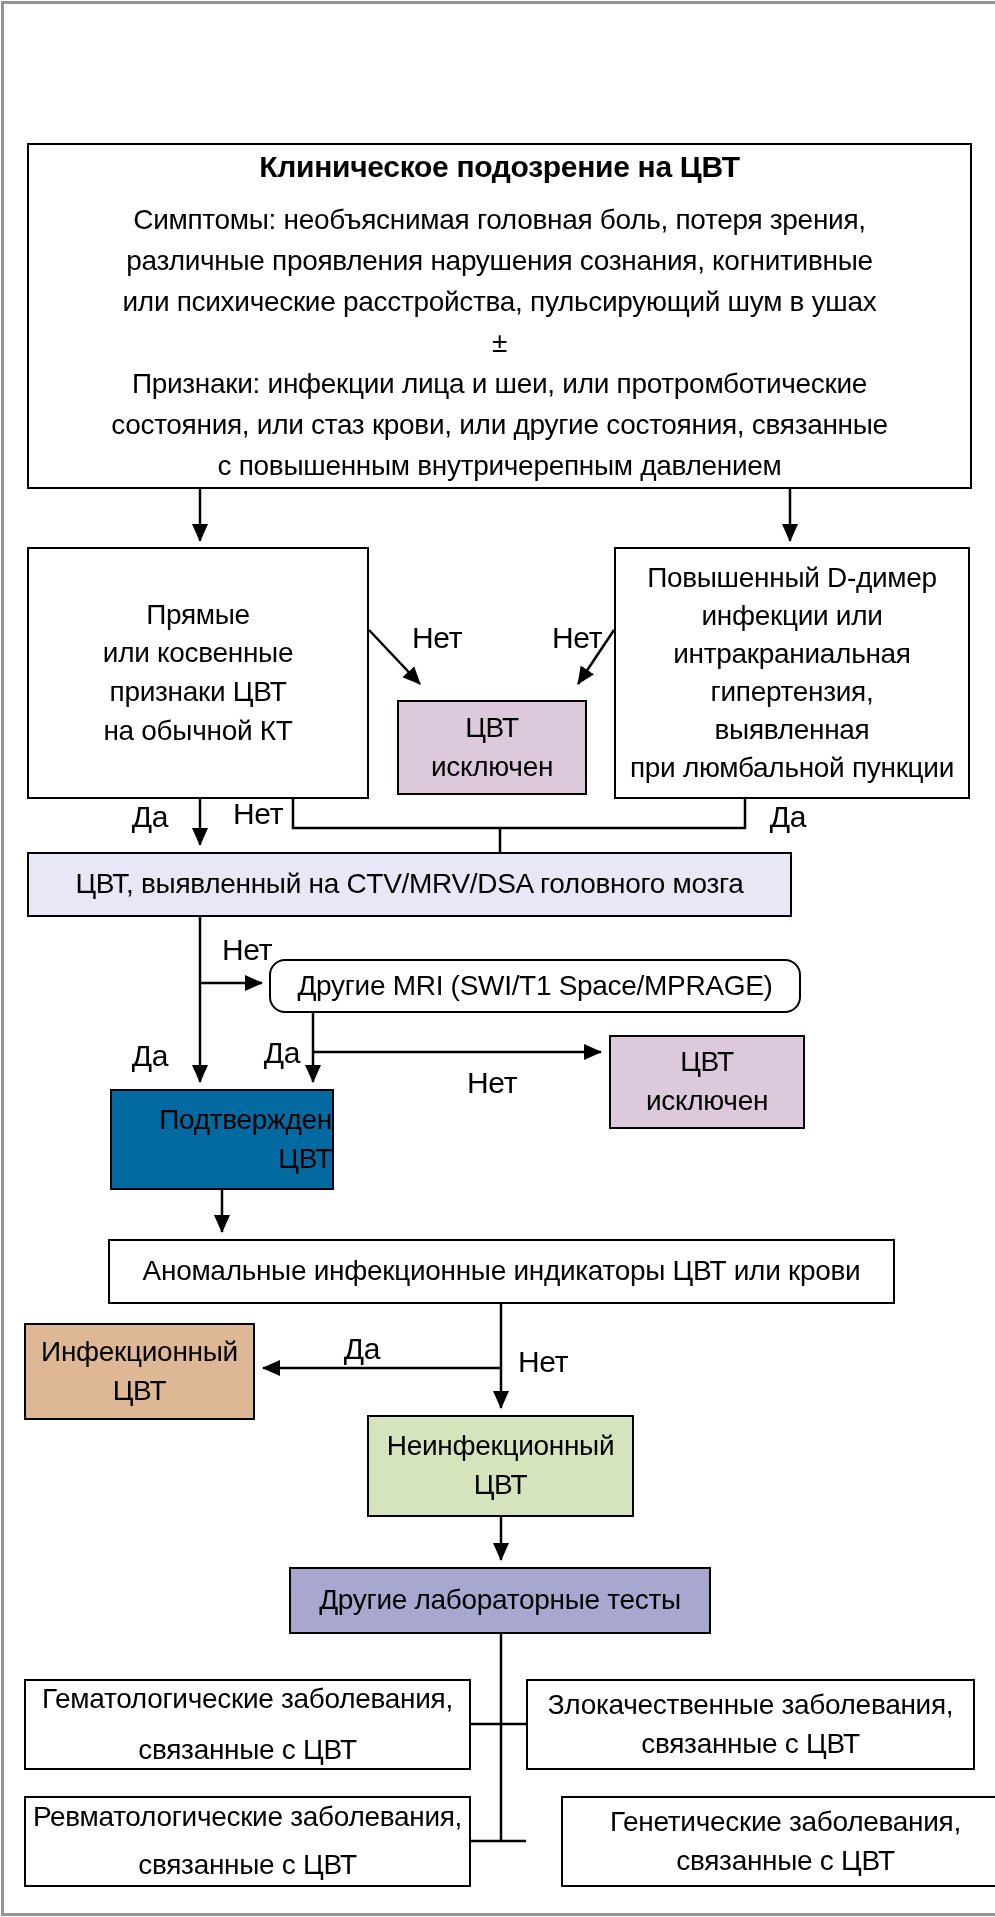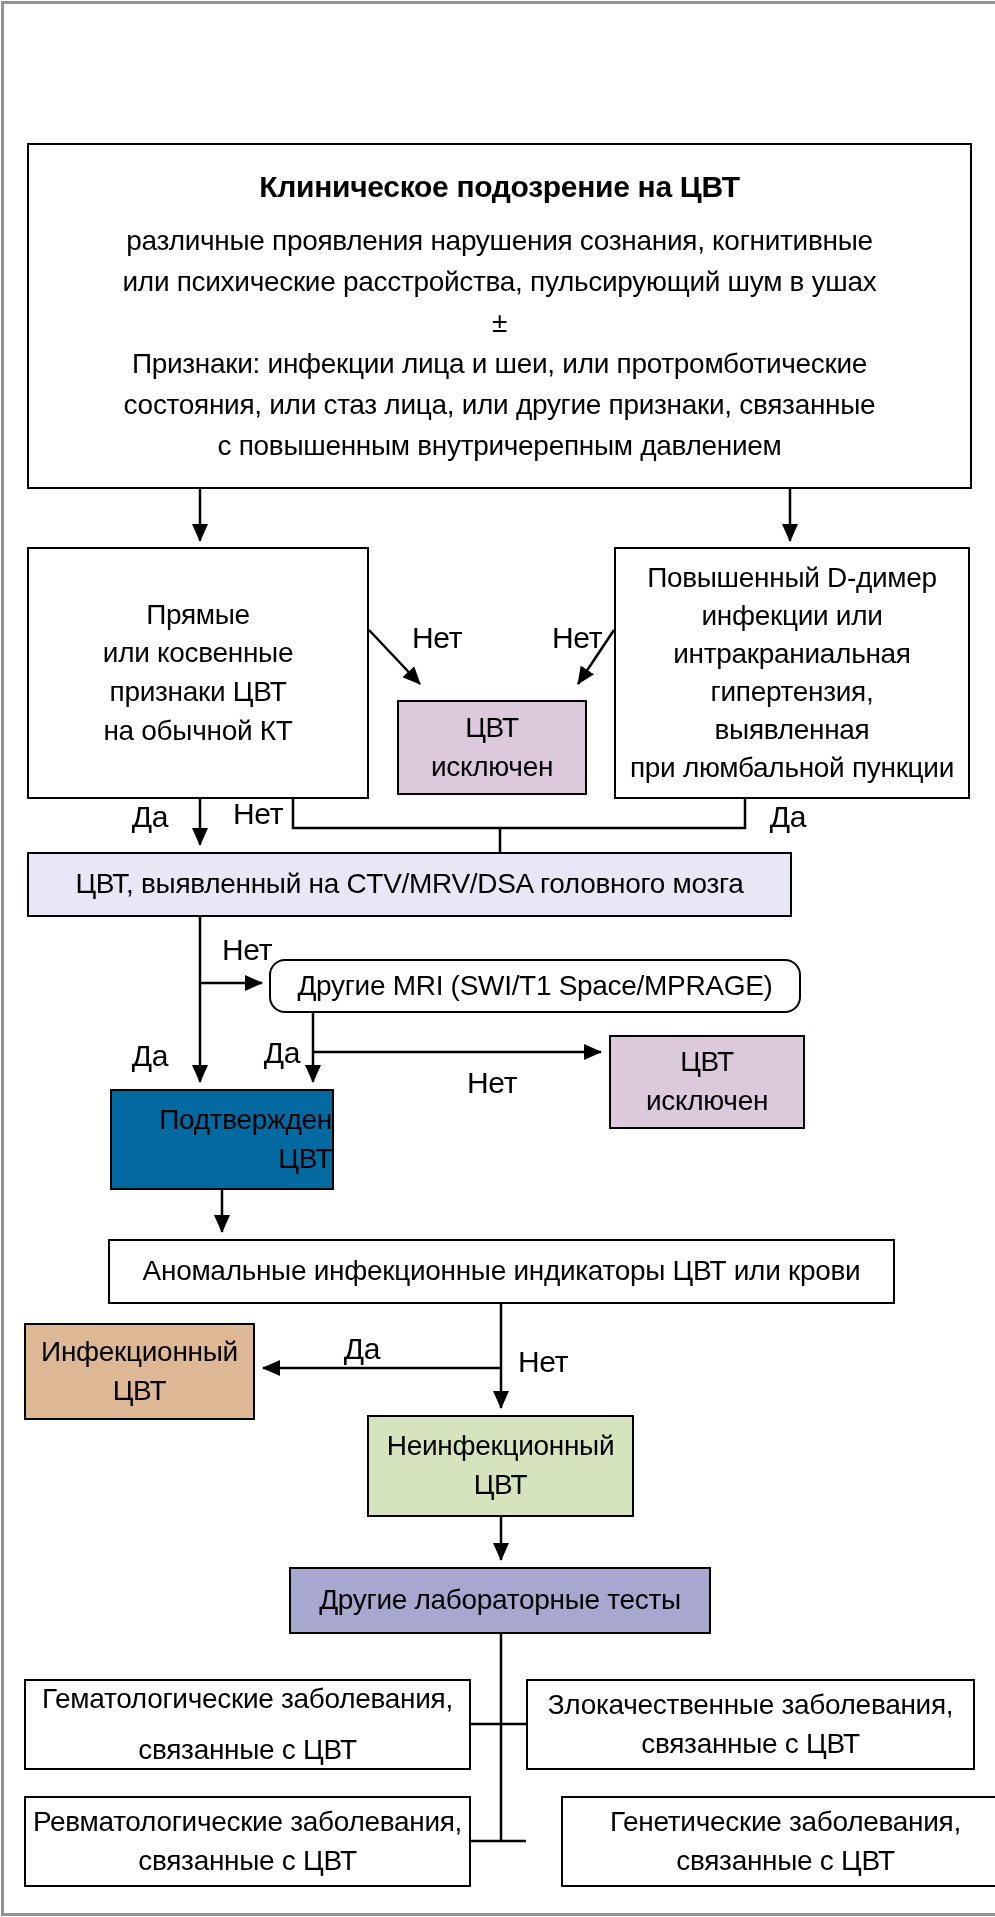--- a/index.html
+++ b/index.html
@@ -65,25 +65,26 @@
     <path d="M501,1517 L501,1560" marker-end="url(#arr)"></path>
 
     <path d="M501,1634 L501,1841"></path>
     <path d="M471,1724 L526,1724"></path>
     <path d="M471,1841 L526,1841"></path>
   </svg>
 
   <div class="node" style="left:27px;top:143px;width:945px;height:346px;">
     <div class="suspicion-title">Клиническое подозрение на ЦВТ</div>
     <div class="suspicion-body">
+      <span class="ln">Симптомы: необъяснимая головная боль, потеря зрения,</span>
       <span class="ln">различные проявления нарушения сознания, когнитивные</span>
       <span class="ln">или психические расстройства, пульсирующий шум в ушах</span>
       <span class="ln">±</span>
       <span class="ln">Признаки: инфекции лица и шеи, или протромботические</span>
-      <span class="ln">состояния, или стаз лица, или другие признаки, связанные</span>
+      <span class="ln">состояния, или стаз крови, или другие состояния, связанные</span>
       <span class="ln">с повышенным внутричерепным давлением</span>
     </div>
   </div>
 
   <div class="node" style="left:27px;top:547px;width:342px;height:252px;">
     <span class="ln">Прямые</span>
     <span class="ln">или косвенные</span>
     <span class="ln">признаки ЦВТ</span>
     <span class="ln">на обычной КТ</span>
   </div>
@@ -141,21 +142,21 @@
   <div class="node" style="left:24px;top:1679px;width:447px;height:91px;gap:12px;">
     <span class="ln">Гематологические заболевания,</span>
     <span class="ln">связанные с ЦВТ</span>
   </div>
 
   <div class="node" style="left:526px;top:1679px;width:449px;height:91px;">
     <span class="ln">Злокачественные заболевания,</span>
     <span class="ln">связанные с ЦВТ</span>
   </div>
 
-  <div class="node" style="left:24px;top:1796px;width:447px;height:91px;">
+  <div class="node" style="left:24px;top:1796px;width:447px;height:91px;justify-content:space-between;">
     <span class="ln">Ревматологические заболевания,</span>
     <span class="ln">связанные с ЦВТ</span>
   </div>
 
   <div class="node" style="left:526px;top:1796px;width:449px;height:91px;margin-left:35px;">
     <span class="ln">Генетические заболевания,</span>
     <span class="ln">связанные с ЦВТ</span>
   </div>
 
   <div class="edge-label" style="left:150px;top:817px;">Да</div>

